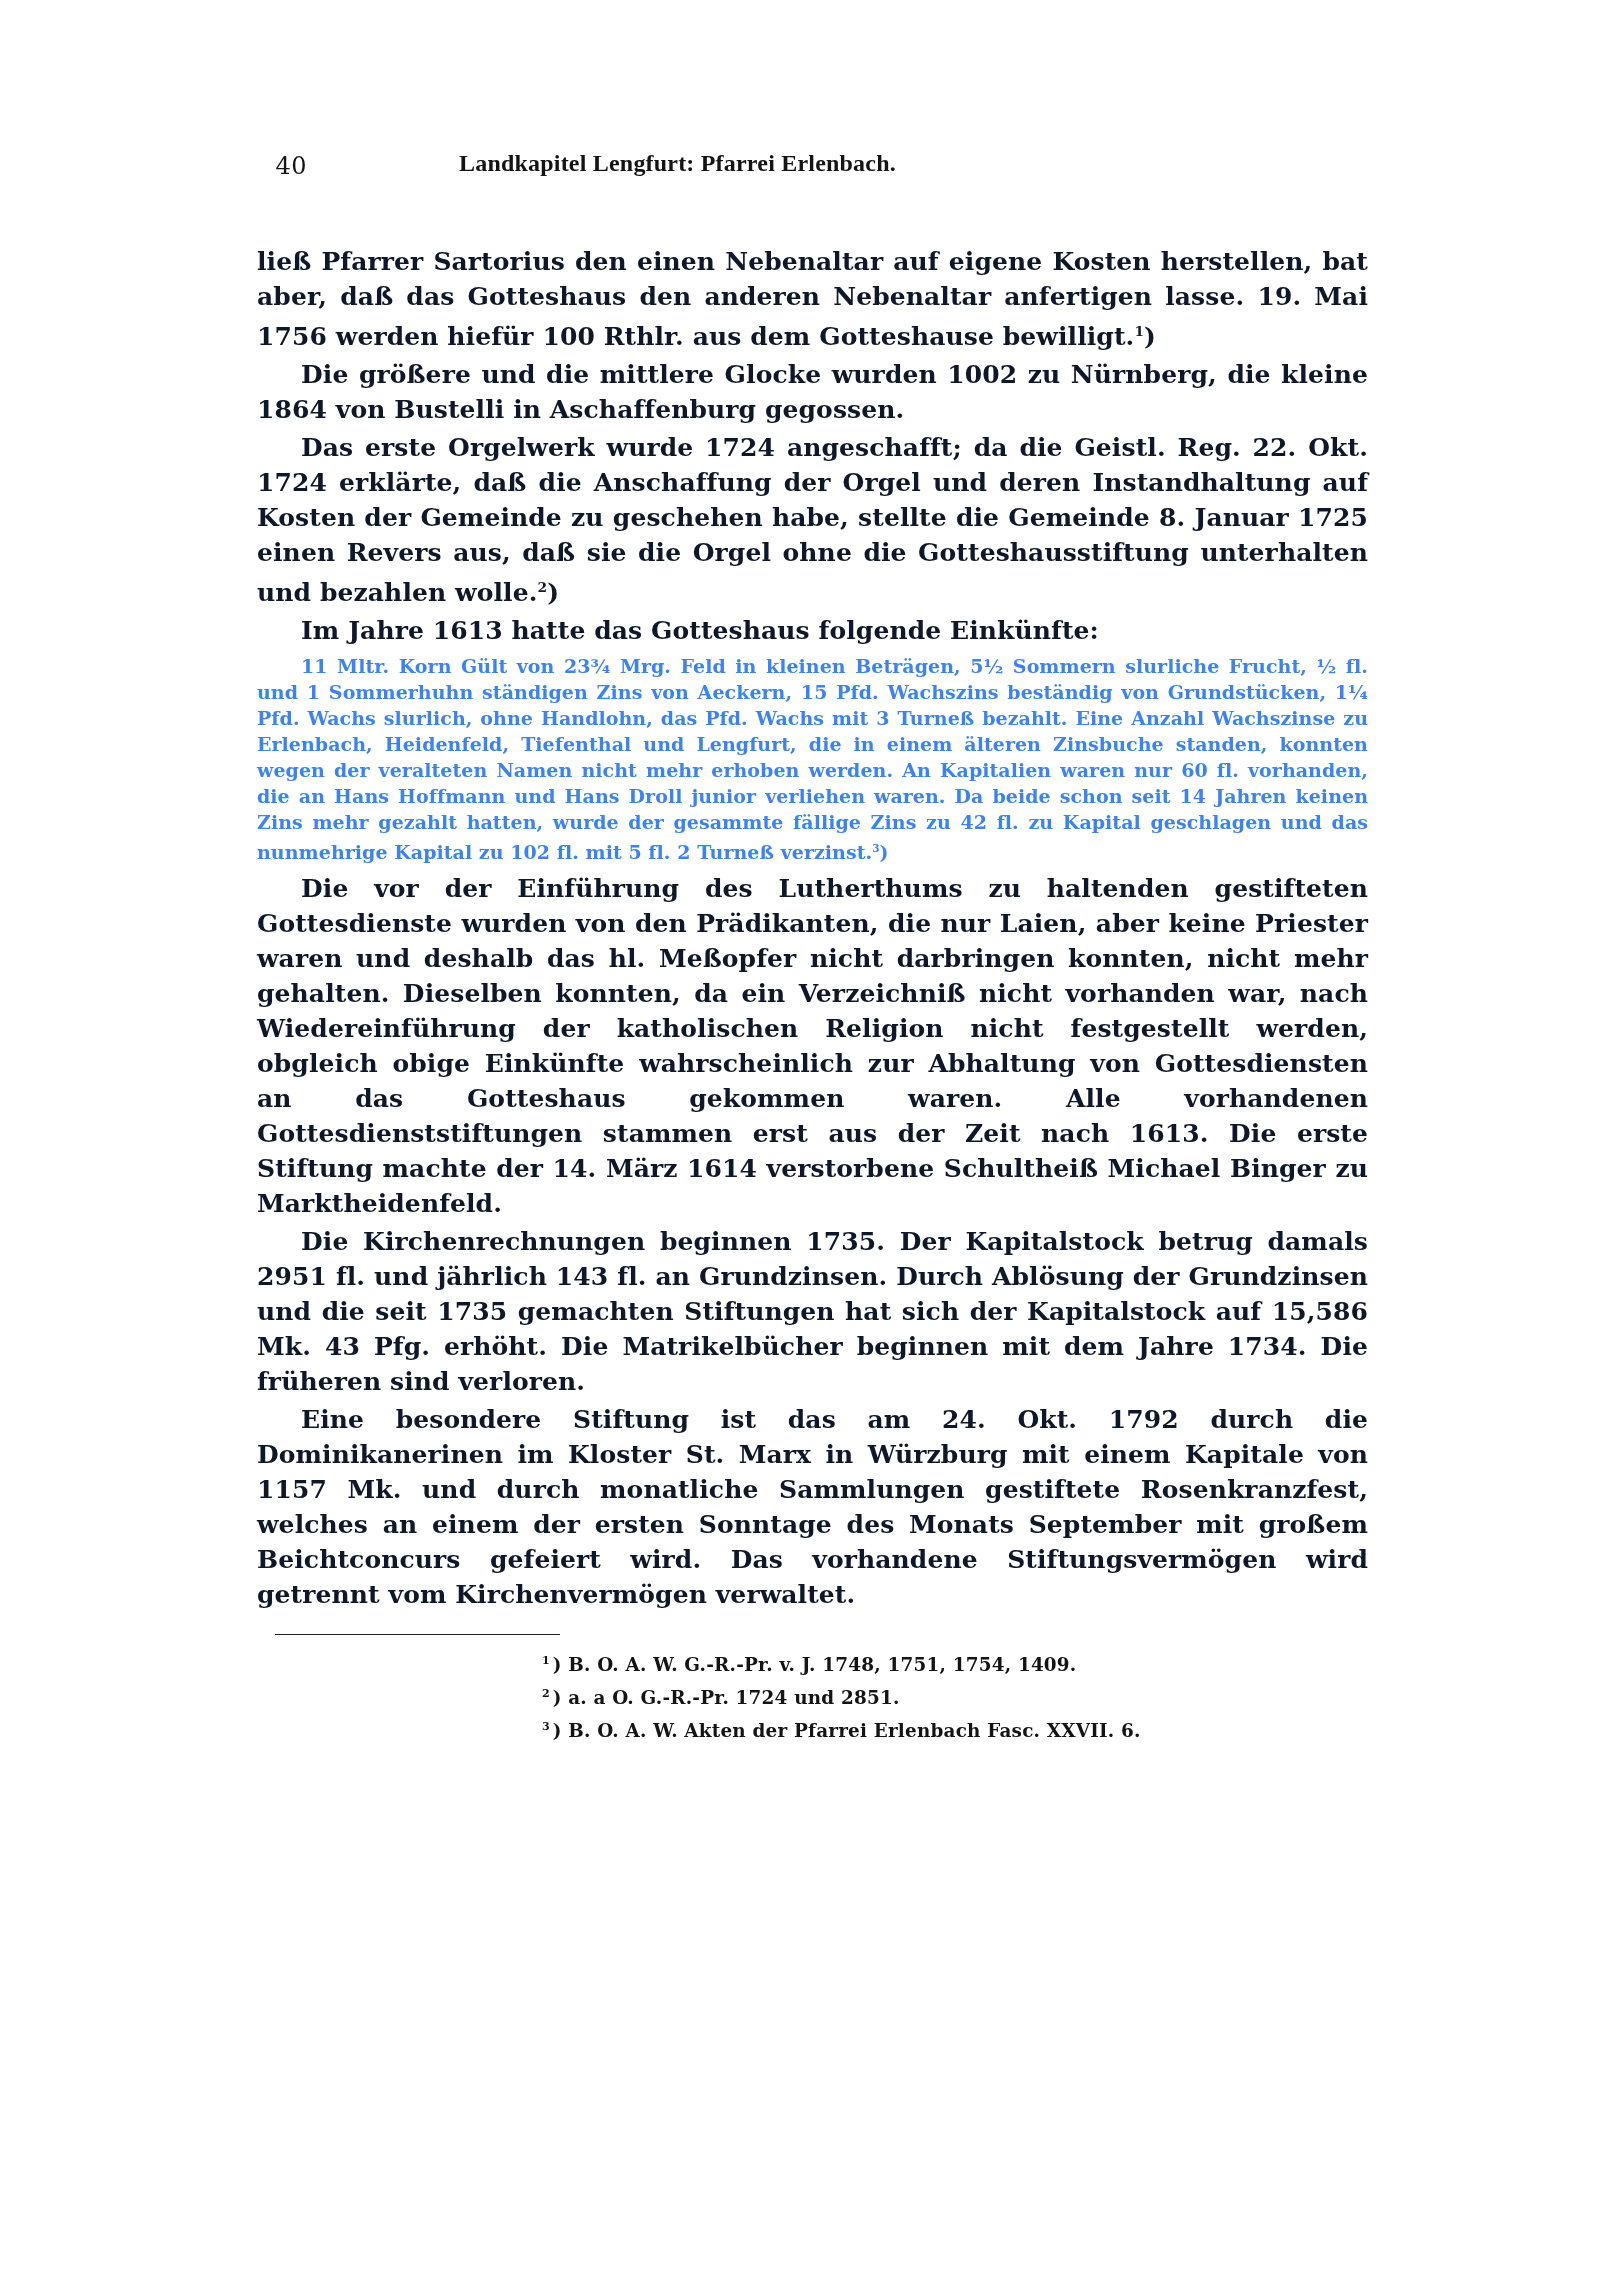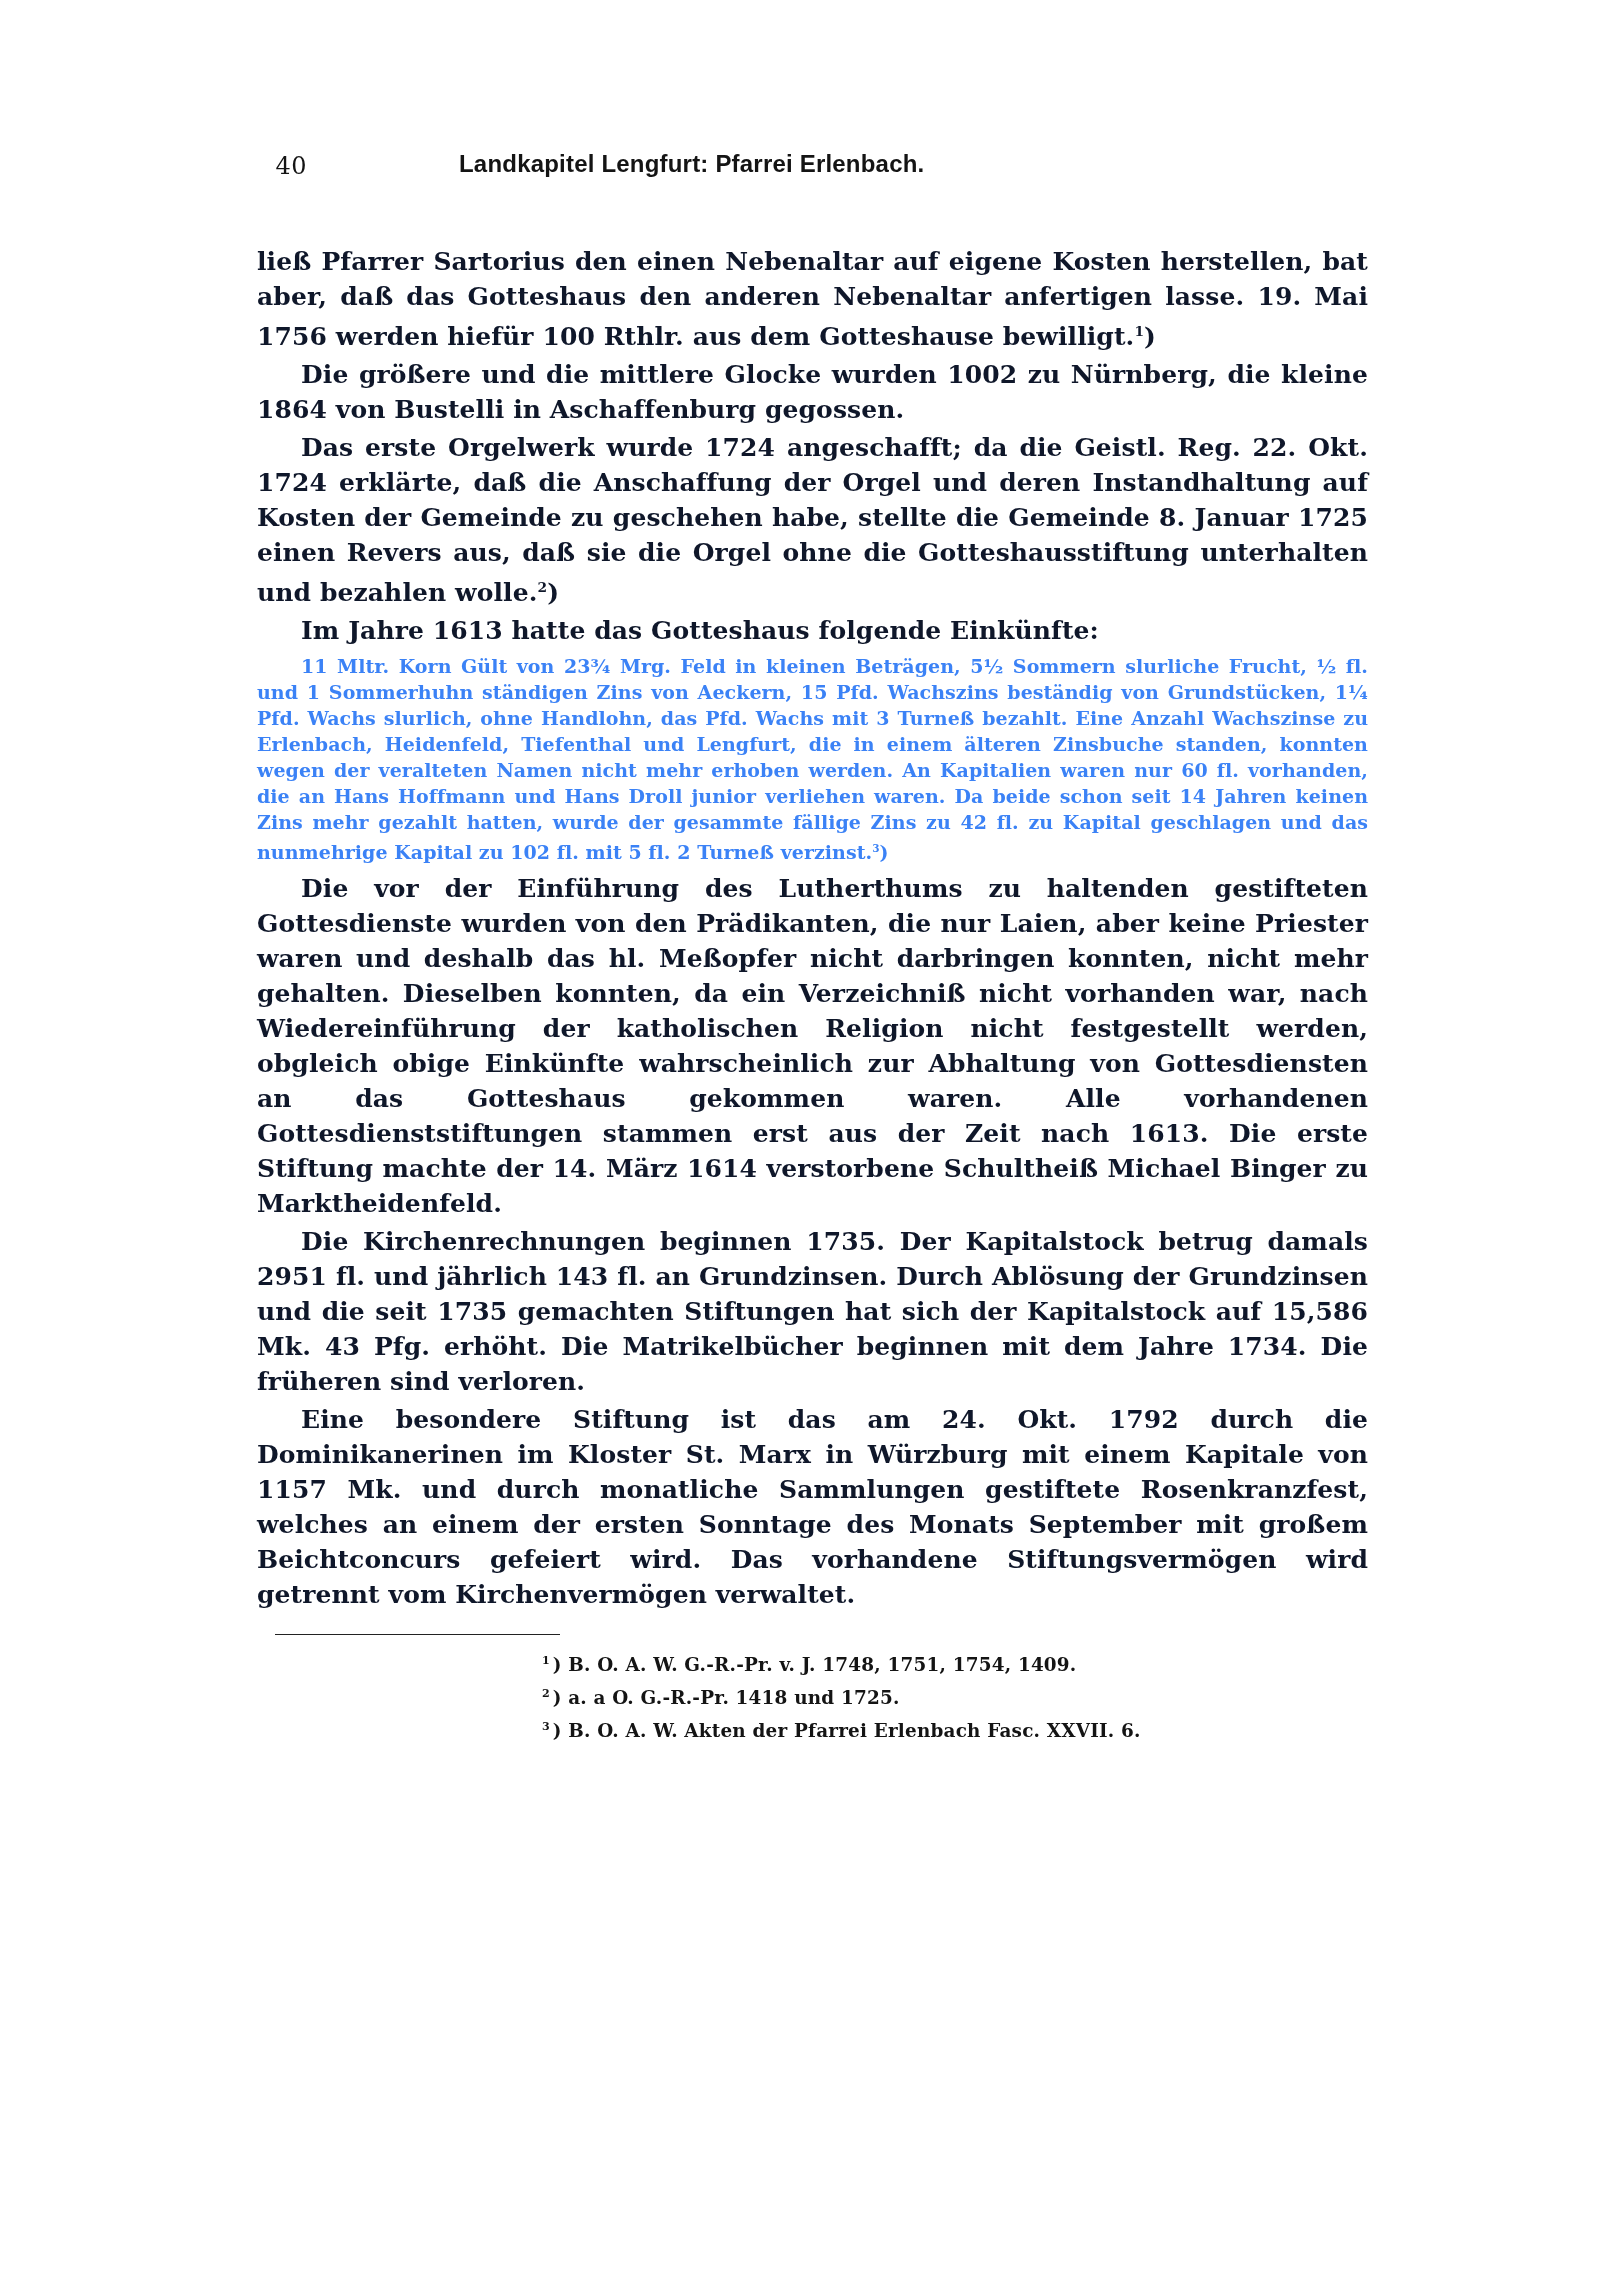--- a/index.html
+++ b/index.html
@@ -59,21 +59,21 @@
     font-family: "DejaVu Serif", serif;
     font-size: 24px;
     letter-spacing: 1.1px;
     color: #141414;
     font-weight: 600;
     font-style: normal;
     white-space: nowrap;
   }
   
   .fraktur {
-    font-family: Liberation Sans, sans-serif;
+    font-family: Liberation Serif, serif;
     font-weight: 600;
     letter-spacing: 0.2px;
   }
   p.body {
     font-size: 25px;
     line-height: 35px;
     text-align: justify;
     margin: 0 0 2.8px 0;
     font-family: "DejaVu Serif", serif;
     font-weight: 600;
@@ -154,20 +154,20 @@
     <p class="body"><span>Die vor der Einführung des Lutherthums zu haltenden gestifteten Gottesdienste wurden von den Prädikanten, die nur Laien, aber keine Priester waren und deshalb das hl. Meßopfer nicht darbringen konnten, nicht mehr gehalten. Dieselben konnten, da ein Verzeichniß nicht vorhanden war, nach Wiedereinführung der katholischen Religion nicht festgestellt werden, obgleich obige Einkünfte wahrscheinlich zur Abhaltung von Gottesdiensten an das Gotteshaus gekommen waren. Alle vorhandenen Gottesdienststiftungen stammen erst aus der Zeit nach 1613. Die erste Stiftung machte der 14. März 1614 verstorbene Schultheiß Michael Binger zu Marktheidenfeld.</span></p>
 
     <p class="body"><span>Die Kirchenrechnungen beginnen 1735. Der Kapitalstock betrug damals 2951 fl. und jährlich 143 fl. an Grundzinsen. Durch Ablösung der Grundzinsen und die seit 1735 gemachten Stiftungen hat sich der Kapitalstock auf 15,586 Mk. 43 Pfg. erhöht. Die Matrikelbücher beginnen mit dem Jahre 1734. Die früheren sind verloren.</span></p>
 
     <p class="body"><span>Eine besondere Stiftung ist das am 24. Okt. 1792 durch die Dominikanerinen im Kloster St. Marx in Würzburg mit einem Kapitale von 1157 Mk. und durch monatliche Sammlungen gestiftete Rosenkranzfest, welches an einem der ersten Sonntage des Monats September mit großem Beichtconcurs gefeiert wird. Das vorhandene Stiftungsvermögen wird getrennt vom Kirchenvermögen verwaltet.</span></p>
 
     <div class="footnotes-wrap">
       <div class="footnote-rule"></div>
       <div class="footnotes">
         <div class="footnote"><span class="marker">1</span><span>) B. O. A. W. G.-R.-Pr. v. J. 1748, 1751, 1754, 1409.</span></div>
-        <div class="footnote"><span class="marker">2</span><span>) a. a O. G.-R.-Pr. 1418 und 1725.</span></div>
+        <div class="footnote"><span class="marker">2</span><span>) a. a O. G.-R.-Pr. 1724 und 2851.</span></div>
         <div class="footnote"><span class="marker">3</span><span>) B. O. A. W. Akten der Pfarrei Erlenbach Fasc. XXVII. 6.</span></div>
       </div>
     </div>
 
   </div>
 </div>
 
 
 </body></html>

